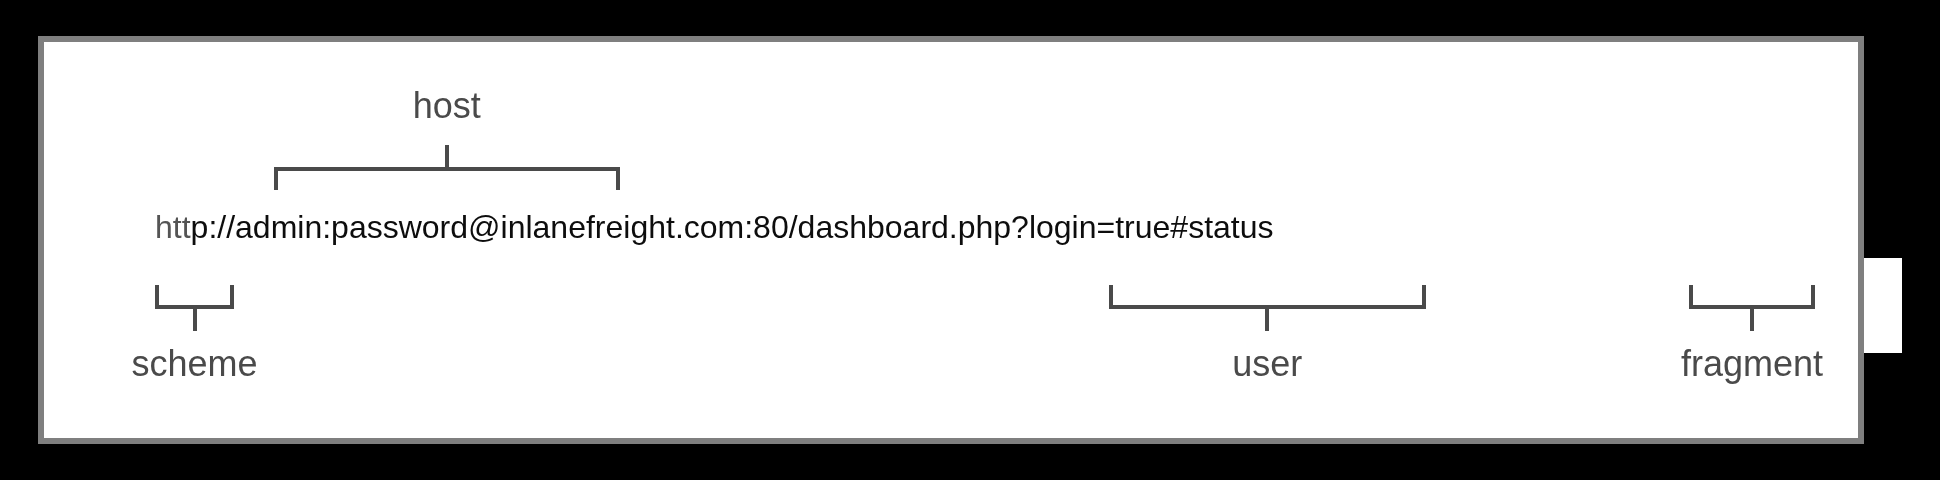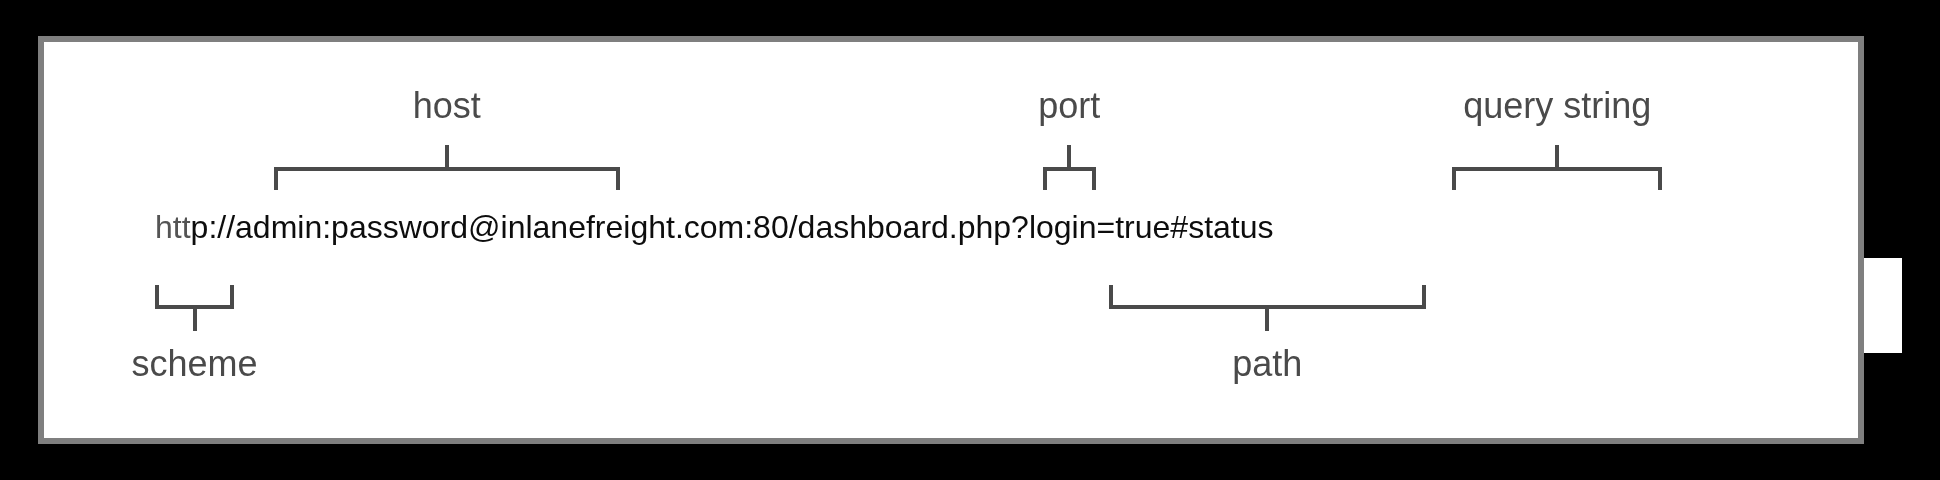--- a/index.html
+++ b/index.html
@@ -57,36 +57,31 @@
 
   <div class="card"></div>
 
   <div class="url"><span class="muted">htt</span><span>p://admin:password@inlanefreight.com:80/dashboard.php?login=true#status</span></div>
 
   <div class="anno top" style="left: 273.828px; width: 345.859px;">
     <div class="anno-label">host</div>
     <div class="stem"></div>
     <div class="bow"></div>
   </div>
-  <div class="anno top" style="left: 1042.83px; width: 52.8438px;">
-    <div class="anno-label">port</div>
-    <div class="stem"></div>
-    <div class="bow"></div>
-  </div>
-  <div class="anno top" style="left: 1452.22px; width: 209.953px;">
-    <div class="anno-label">query string</div>
-    <div class="stem"></div>
-    <div class="bow"></div>
-  </div>
 
   <div class="anno bottom" style="left: 155px; width: 79.2344px;">
     <div class="bow"></div>
     <div class="stem"></div>
     <div class="anno-label">scheme</div>
   </div>
   <div class="anno bottom" style="left: 1108.86px; width: 316.938px;">
     <div class="bow"></div>
     <div class="stem"></div>
-    <div class="anno-label">path</div>
+    <div class="anno-label">user</div>
+  </div>
+  <div class="anno bottom" style="left: 1688.58px; width: 126.734px;">
+    <div class="bow"></div>
+    <div class="stem"></div>
+    <div class="anno-label">fragment</div>
   </div>
 
   <div class="side-tab"></div>
 </div>
 
 </body></html>

